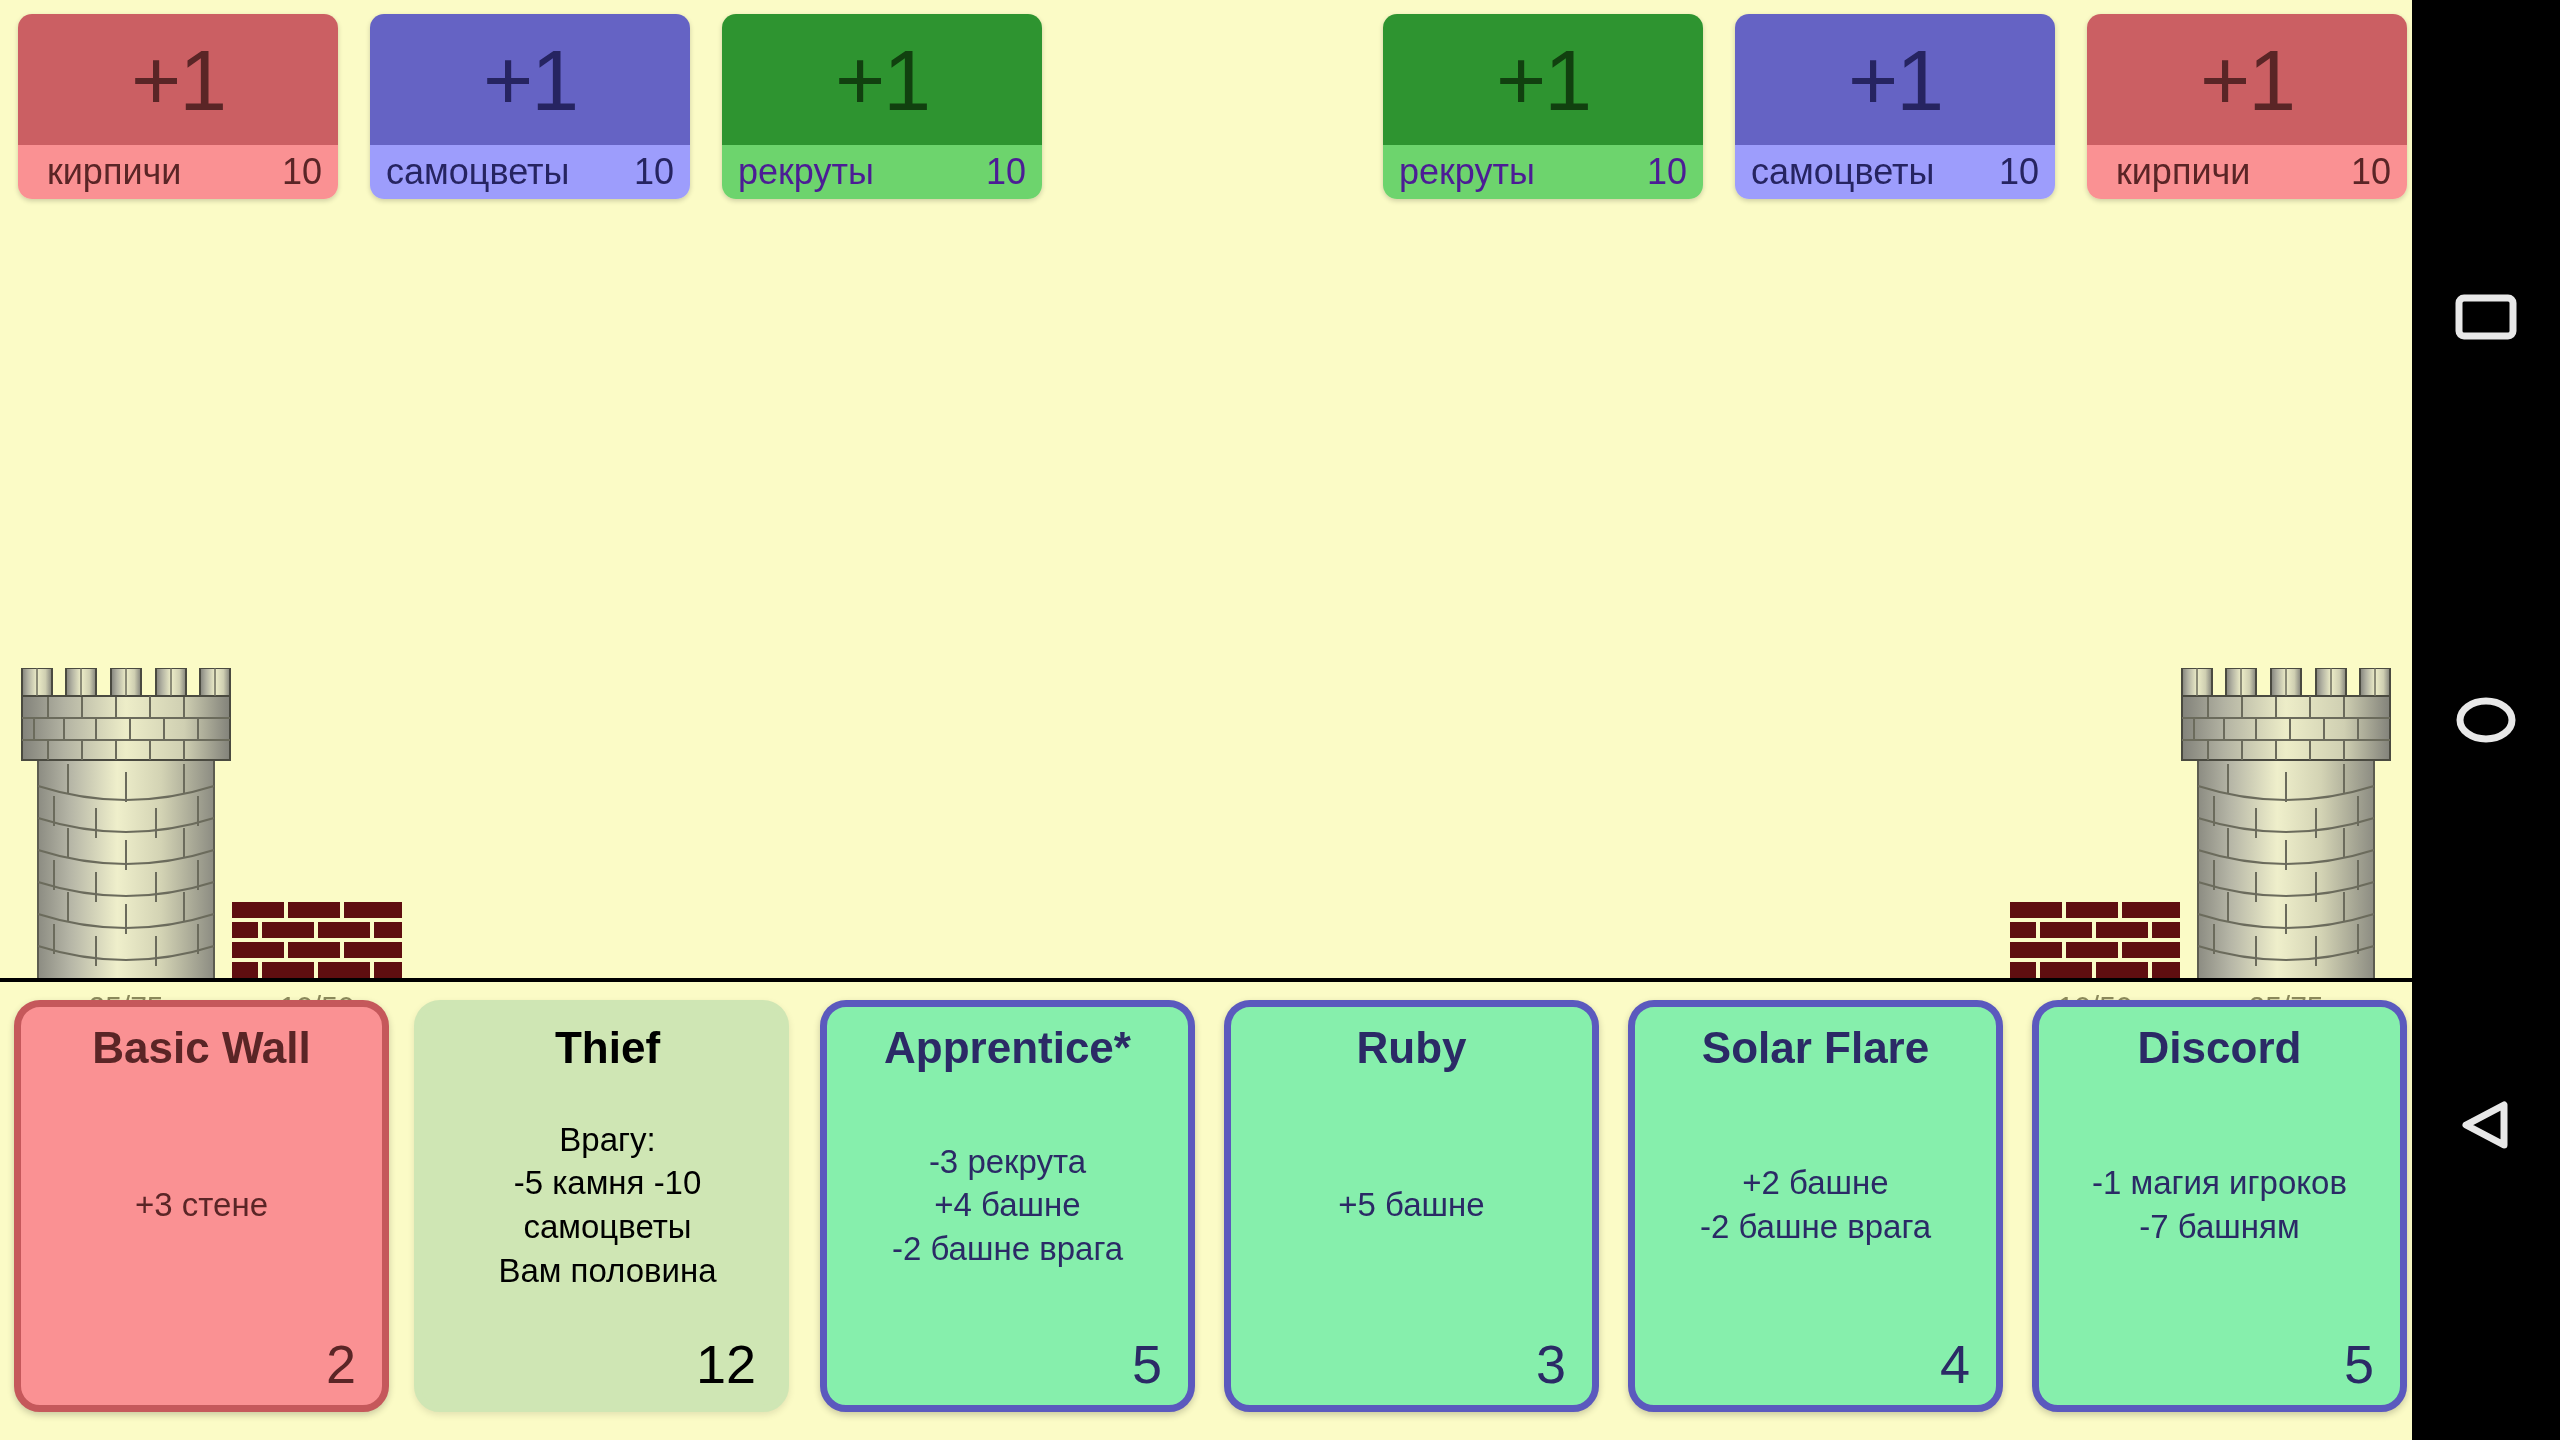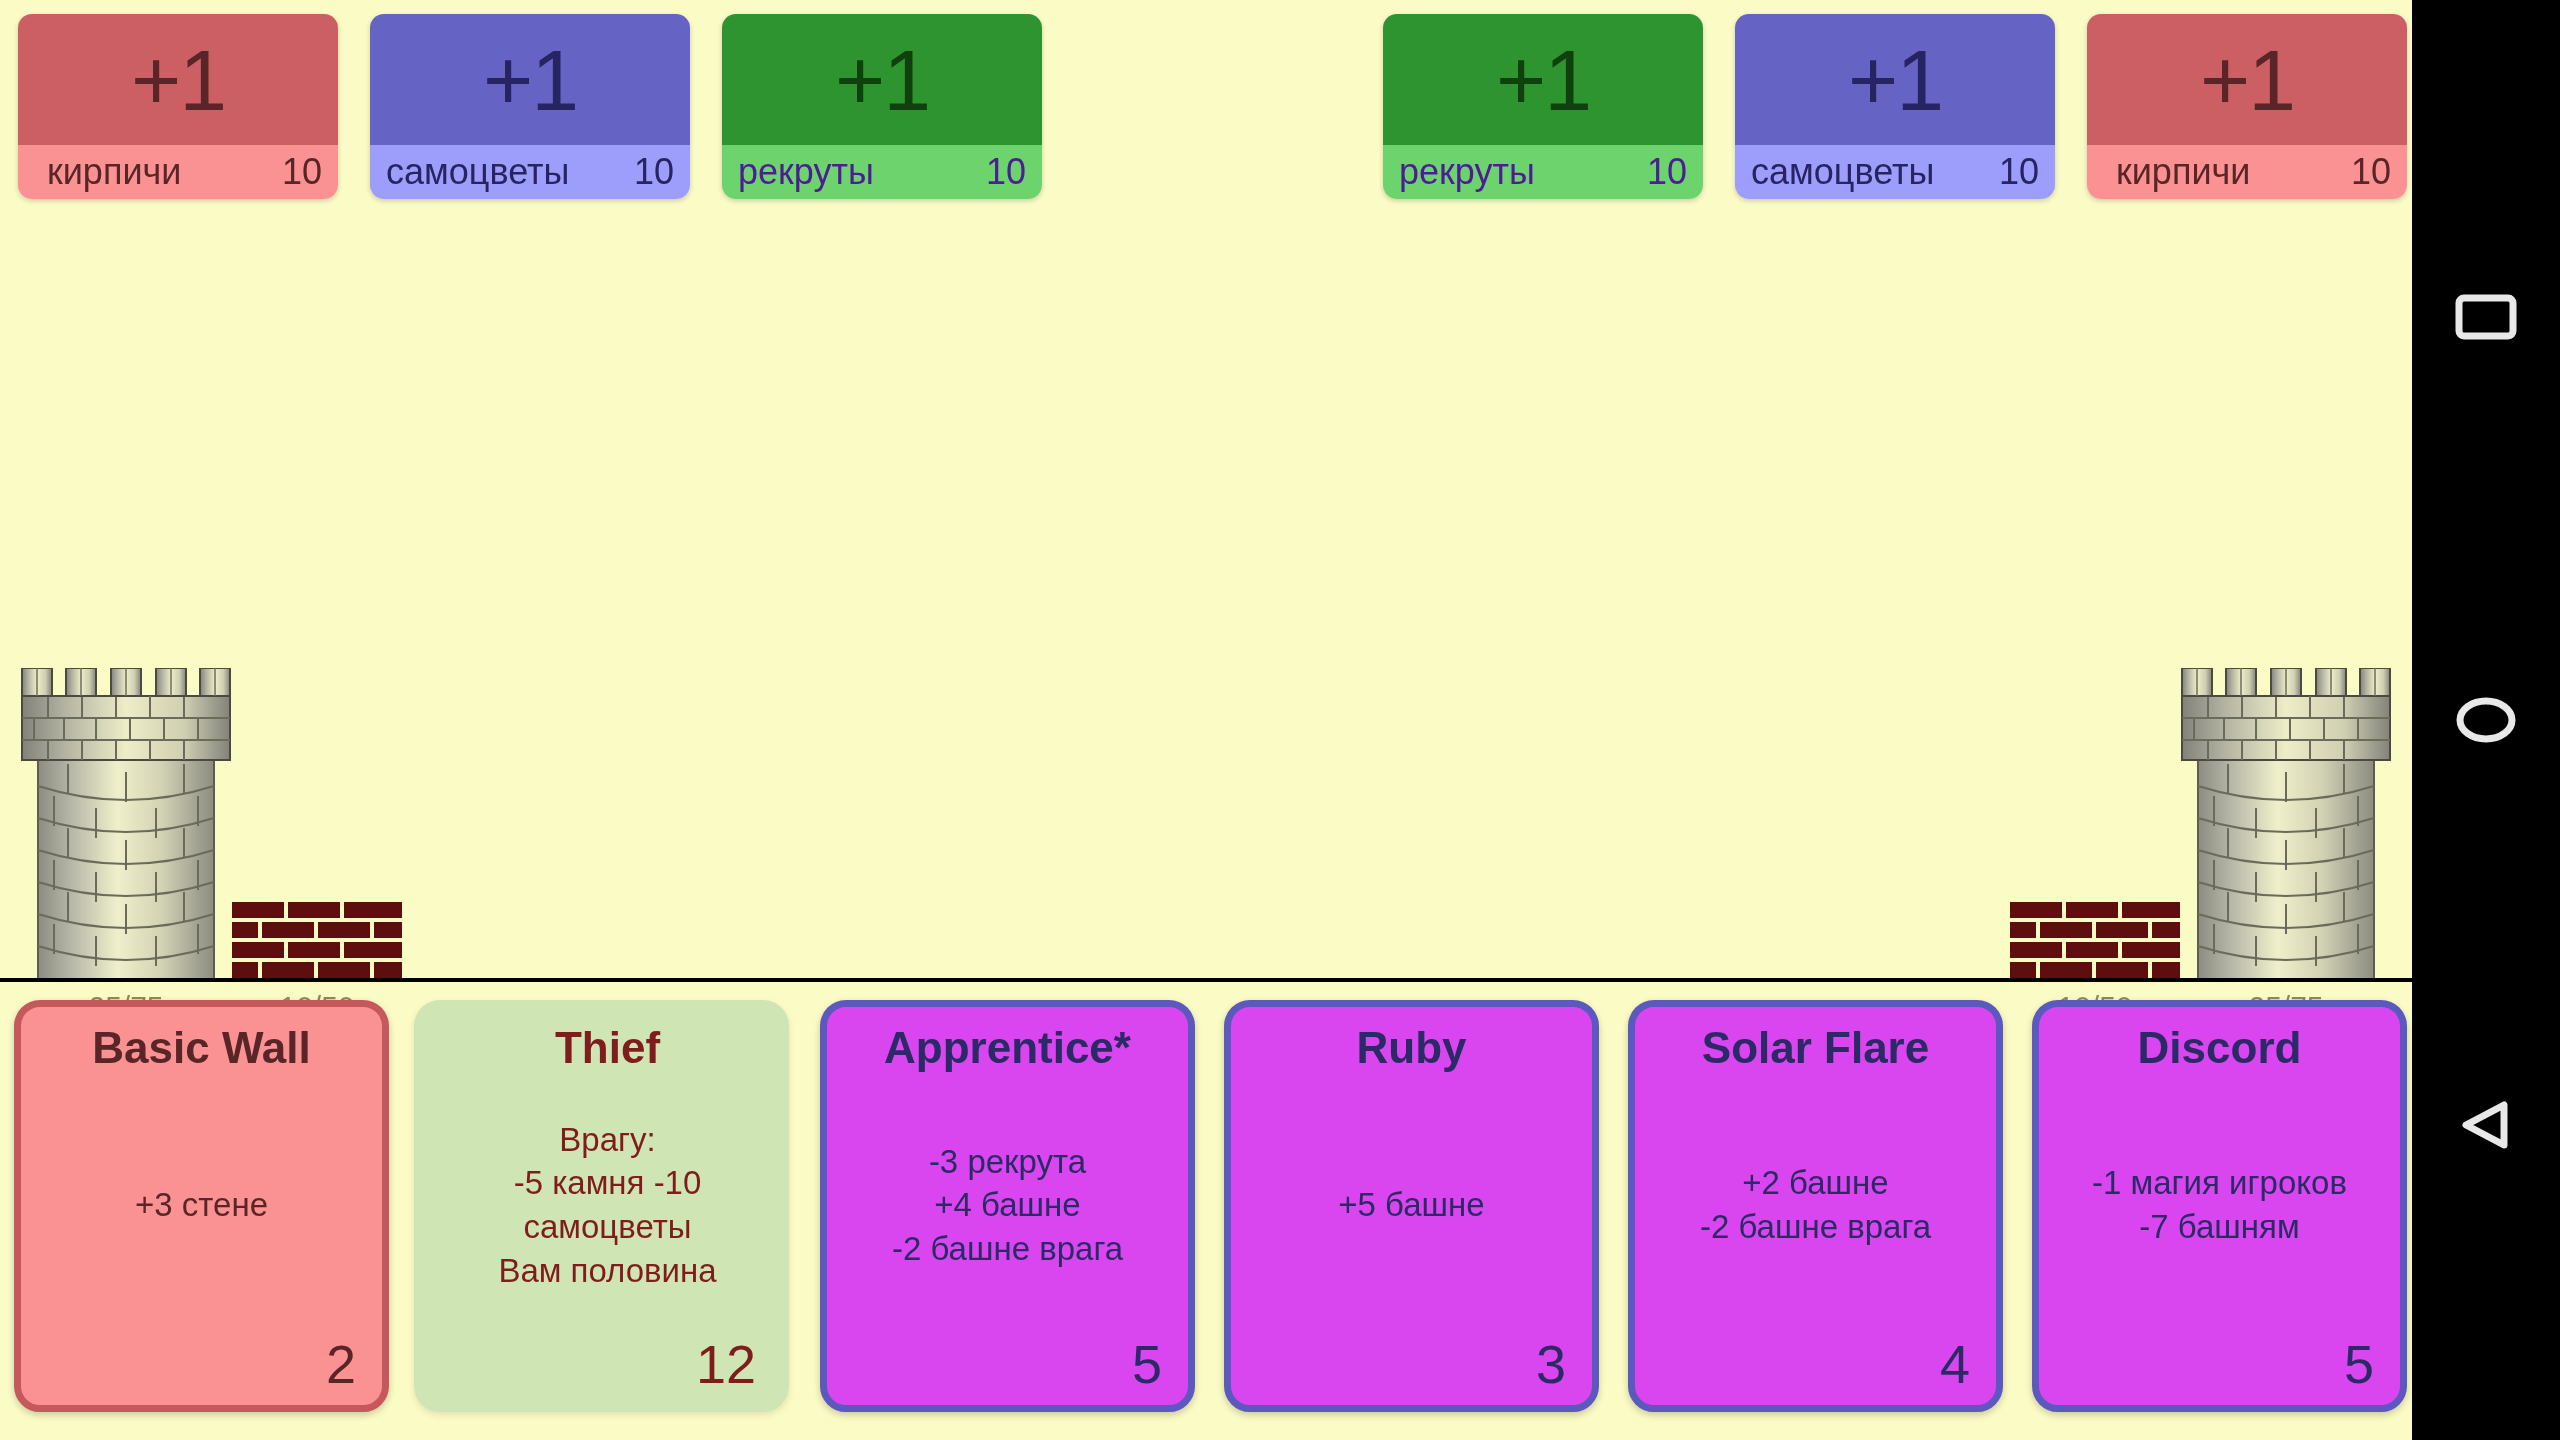--- a/index.html
+++ b/index.html
@@ -115,24 +115,24 @@
   .card-cost {
     align-self: flex-end;
     font-size: 54px; line-height: 1;
     margin-right: 14px; margin-bottom: 6px;
   }
 
   .card.red {
     background: #FA9193; border-color: #C5585B; color: #5A2526;
   }
   .card.purple {
-    background: #d946ef; border-color: #5B59BE; color: #2B2A66;
+    background: #86efac; border-color: #5B59BE; color: #2B2A66;
   }
   .card.green-disabled {
-    background: #CFE6B4; border-color: #CFE6B4; color: #7f1d1d;
+    background: #CFE6B4; border-color: #CFE6B4; color: #000000;
     box-shadow: 0 3px 7px rgba(0,0,0,.10);
     padding-left: 24px;
   }
 
   
   .navbar {
     position: absolute; right: 0; top: 0;
     width: 148px; height: 1440px; background: #000;
   }
   .nav-btn {

